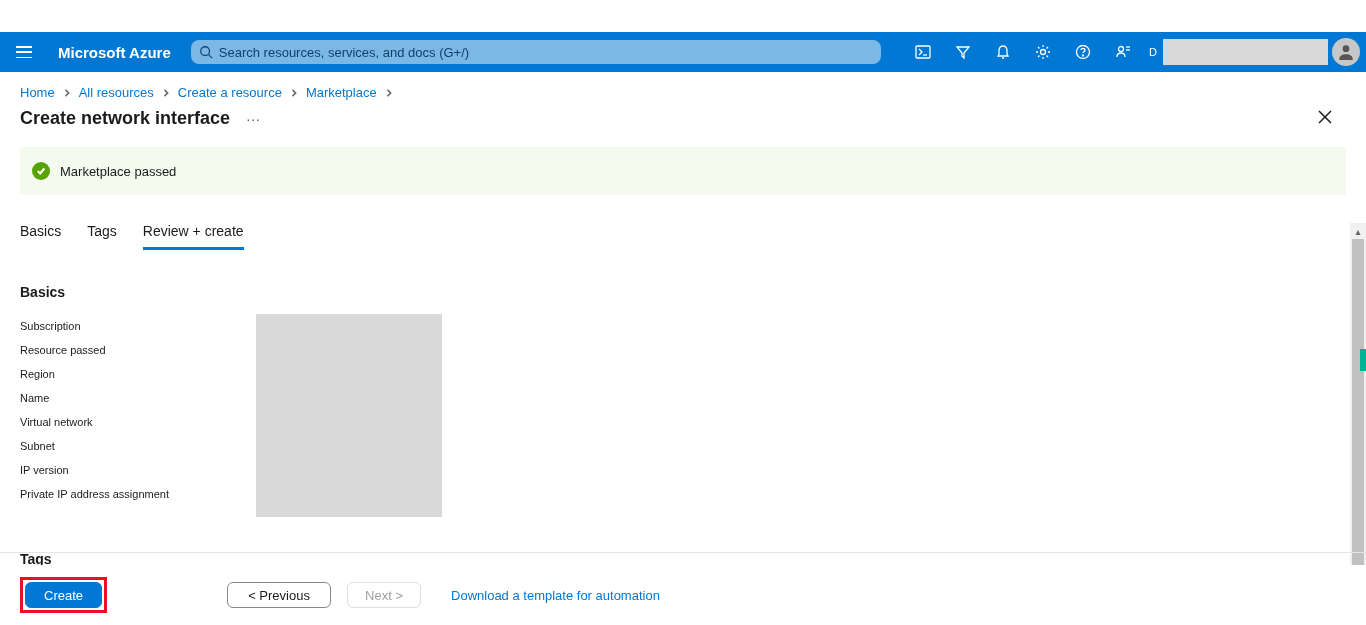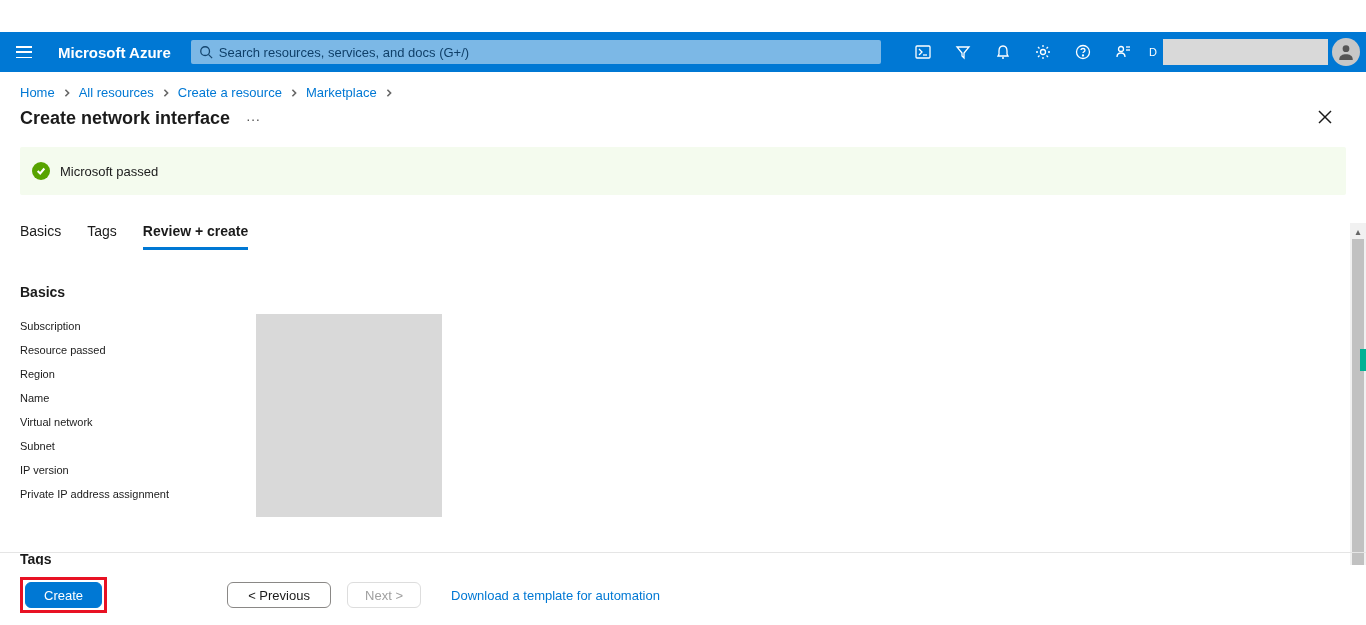--- a/index.html
+++ b/index.html
@@ -17,21 +17,21 @@
 }
 .hamburger { width: 48px; display: flex; justify-content: center; align-items: center; cursor: pointer; height: 100%; }
 .hamburger-icon { width: 16px; height: 12px; display: flex; flex-direction: column; justify-content: space-between; }
 .hamburger-icon span { display: block; height: 1.5px; background: #fff; }
 .brand { font-weight: 600; font-size: 15px; padding: 0 20px 0 10px; white-space: nowrap; }
 
 .search-wrap { flex: 0 0 690px; }
 .search-box {
   height: 24px; width: 100%;
   background: #7cb8e6;
-  border-radius: 2px;
+  border-radius: 8px;
   display: flex; align-items: center;
   padding: 0 8px;
   color: #fff;
 }
 .search-box input {
   flex: 1; background: transparent; border: 0; outline: 0;
   color: #fff; font-size: 13px;
 }
 .search-box input::placeholder { color: #0a3a63; opacity: .95; }
 .search-icon { width: 14px; height: 14px; margin-right: 6px; opacity: .9; }
@@ -87,21 +87,21 @@
 .fake-scroll .arrow { position:absolute; left:0; right:0; height:16px; display:flex; align-items:center; justify-content:center; font-size:10px; color:#666; background:#f1f1f1;}
 .fake-scroll .arrow.up { top:-16px; }
 .fake-scroll .arrow.down { bottom:-16px; }
 .accent-tab { position:absolute; right:0; top:126px; width:6px; height:22px; background:#00b294; }
 
 .content-area { padding: 0 20px; position: relative; }
 
 
 .tabs { display: flex; gap: 26px; margin-top: 28px; border-bottom: 0; }
 .tab { font-size: 14px; color: #1b1b1b; padding-bottom: 8px; cursor: pointer; }
-.tab.active { font-weight: 700; border-bottom: 3px solid #0078d4; }
+.tab.active { font-weight: 400; border-bottom: 3px solid #0078d4; }
 
 
 .section-heading { font-weight: 600; font-size: 14px; margin-top: 34px; margin-bottom: 14px; color:#1b1b1b;}
 .summary-row { display: flex; }
 .labels-col { width: 236px; }
 .labels-col div { font-size: 11px; color: #1b1b1b; line-height: 24px; }
 .values-mask { width: 186px; height: 203px; background: #d9d9d9; }
 
 
 .footer-divider { position:absolute; left:0; right:0; bottom: 72px; height:1px; background:#e5e5e5;}
@@ -229,21 +229,21 @@
   </div>
 </div>
 
 <div class="banner-wrap">
   <div class="validation-banner">
     <div class="check-circle">
       <svg viewBox="0 0 12 12">
           <polyline points="2,6 5,9 10,3"></polyline>
         </svg>
     </div>
-    <div class="msg">Microsoft passed</div>
+    <div class="msg">Marketplace passed</div>
   </div>
 </div>
 
 <div class="content-shell" style="height:360px;">
   <div class="content-area">
 
     <div class="tabs">
       <div class="tab">Basics</div>
       <div class="tab">Tags</div>
       <div class="tab active">Review + create</div>

